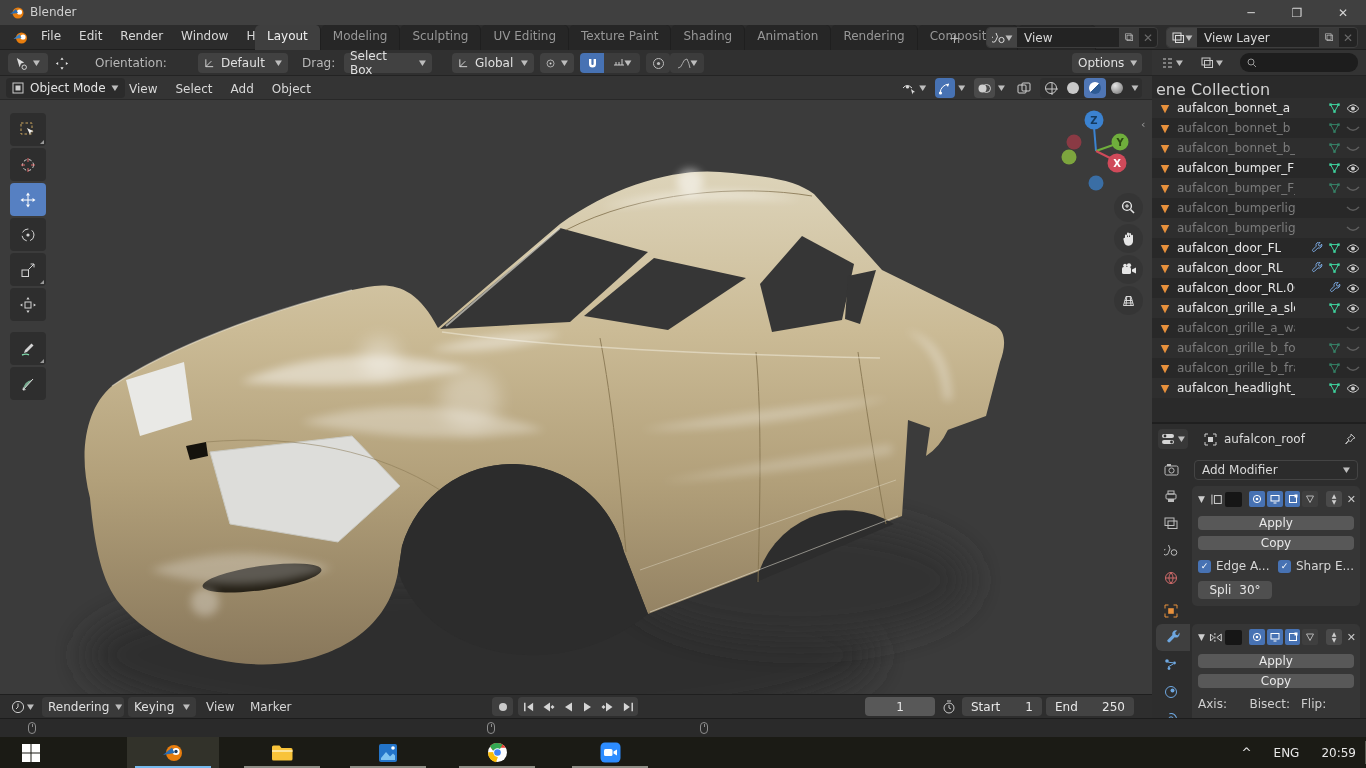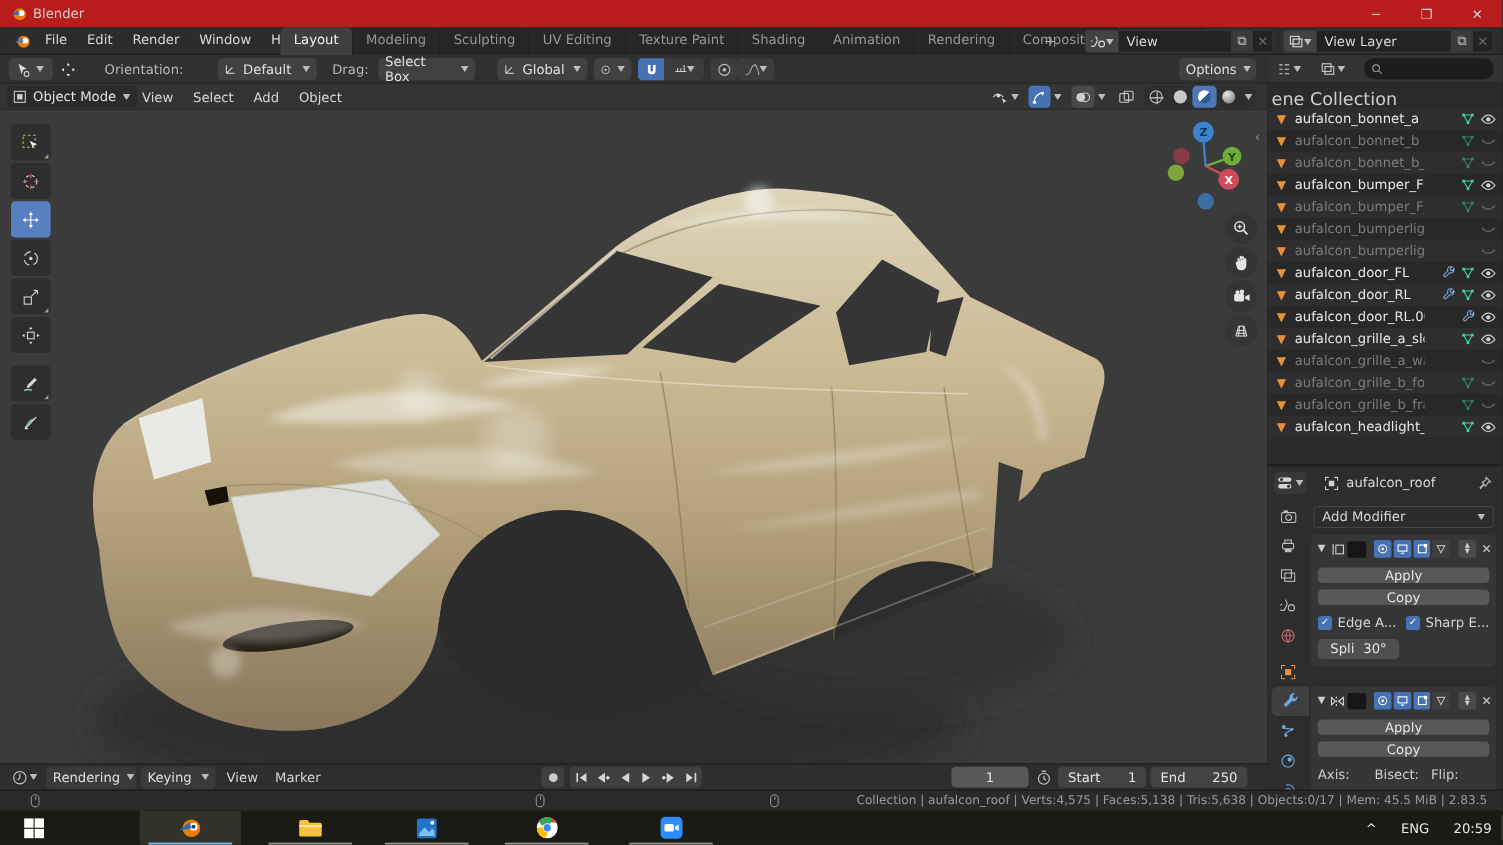--- a/index.html
+++ b/index.html
@@ -1,21 +1,21 @@
 <!DOCTYPE html>
 <html><head>
 <meta charset="utf-8">
 <style>
   * { margin:0; padding:0; box-sizing:border-box; font-family:"DejaVu Sans", sans-serif; }
   html,body { width:1366px; height:768px; overflow:hidden; background:#21211a; }
   .abs { position:absolute; }
   #app { position:relative; width:1366px; height:768px; }
 
   
-  #titlebar { left:0; top:0; width:1366px; height:25px; background:#b91c1c; color:#cfcfcf; }
+  #titlebar { left:0; top:0; width:1366px; height:25px; background:#404040; color:#cfcfcf; }
   #titlebar .title { position:absolute; left:30px; top:5px; font-size:12px; }
   .winbtn { position:absolute; top:0; width:46px; height:25px; color:#d5d5d5; font-size:12px;
             display:flex; align-items:center; justify-content:center; }
   
   #menubar { left:0; top:25px; width:1366px; height:25px; background:#2c2c2c; border-bottom:1px solid #1f1f1f; }
   .menu-item { display:inline-block; padding:4px 9px; font-size:12px; color:#d8d8d8; cursor:default; }
   #ws-tabs { position:absolute; left:255px; top:0; height:25px; display:flex; }
   .ws-tab { font-size:12px; color:#979797; padding:4px 12px 5px; background:#262626; border-right:1px solid #1f1f1f; border-radius:5px 5px 0 0; }
   .ws-tab.active { background:#3f3f3f; color:#efefef; }
   .ws-add { color:#b5b5b5; padding:4px 8px; font-size:13px; }
@@ -1067,21 +1067,20 @@
     <div class="tl-field" style="left:1046px;width:88px;background:#434343;padding:0 9px;justify-content:space-between">
       <span>End</span>
       <span>250</span>
     </div>
   </div>
 
   <div id="statusbar" class="abs">
     <span class="mouse-ic" style="left:28px"></span>
     <span class="mouse-ic" style="left:487px"></span>
     <span class="mouse-ic" style="left:700px"></span>
-    <span id="status-text">Collection | aufalcon_roof | Verts:4,575 | Faces:5,138 | Tris:5,638 | Objects:0/17 | Mem: 45.5 MiB | 2.83.5</span>
   </div>
 
   <div id="taskbar" class="abs">
     <div id="tb-apps">
         <div class="tb-app" style="left: 0px; width: 62px;">
           <svg width="20" height="20" viewBox="0 0 20 20">
             <rect x="1" y="1" width="8.5" height="8.5" fill="#fff"></rect>
             <rect x="10.5" y="1" width="8.5" height="8.5" fill="#fff"></rect>
             <rect x="1" y="10.5" width="8.5" height="8.5" fill="#fff"></rect>
             <rect x="10.5" y="10.5" width="8.5" height="8.5" fill="#fff"></rect>

